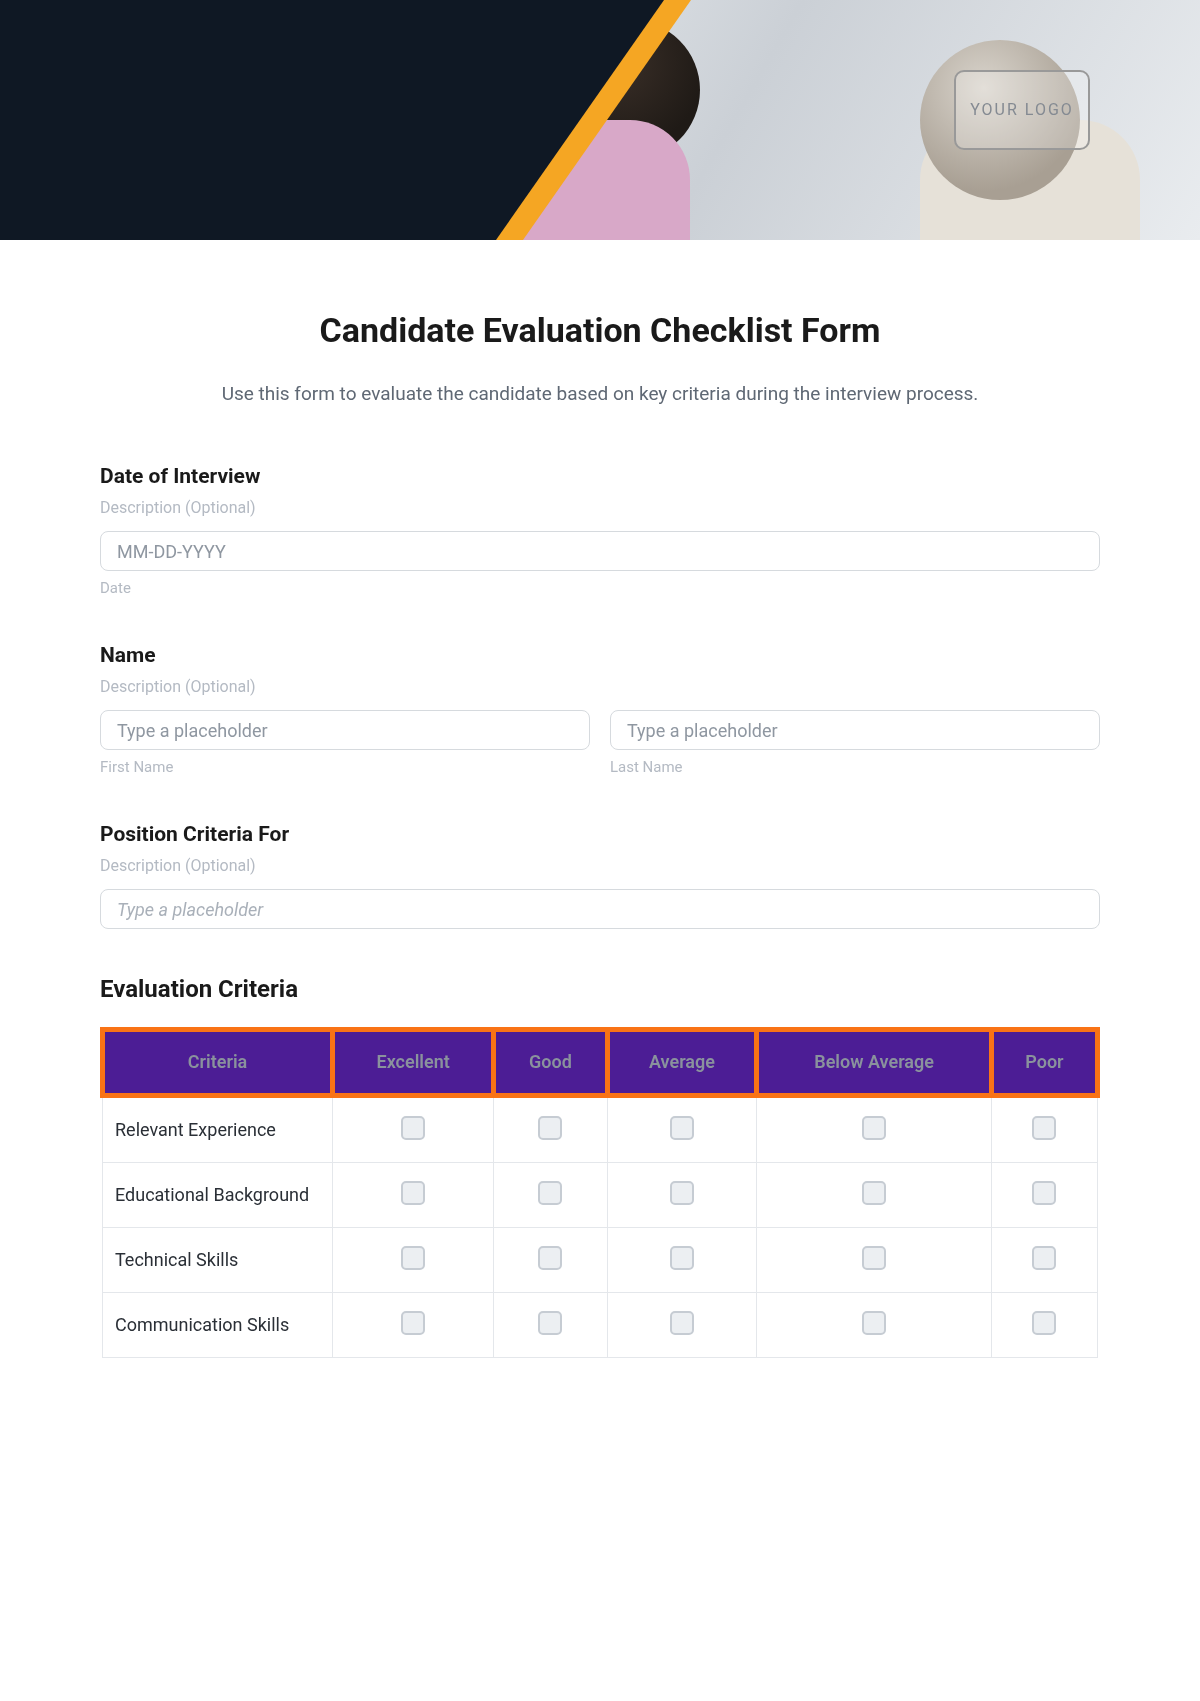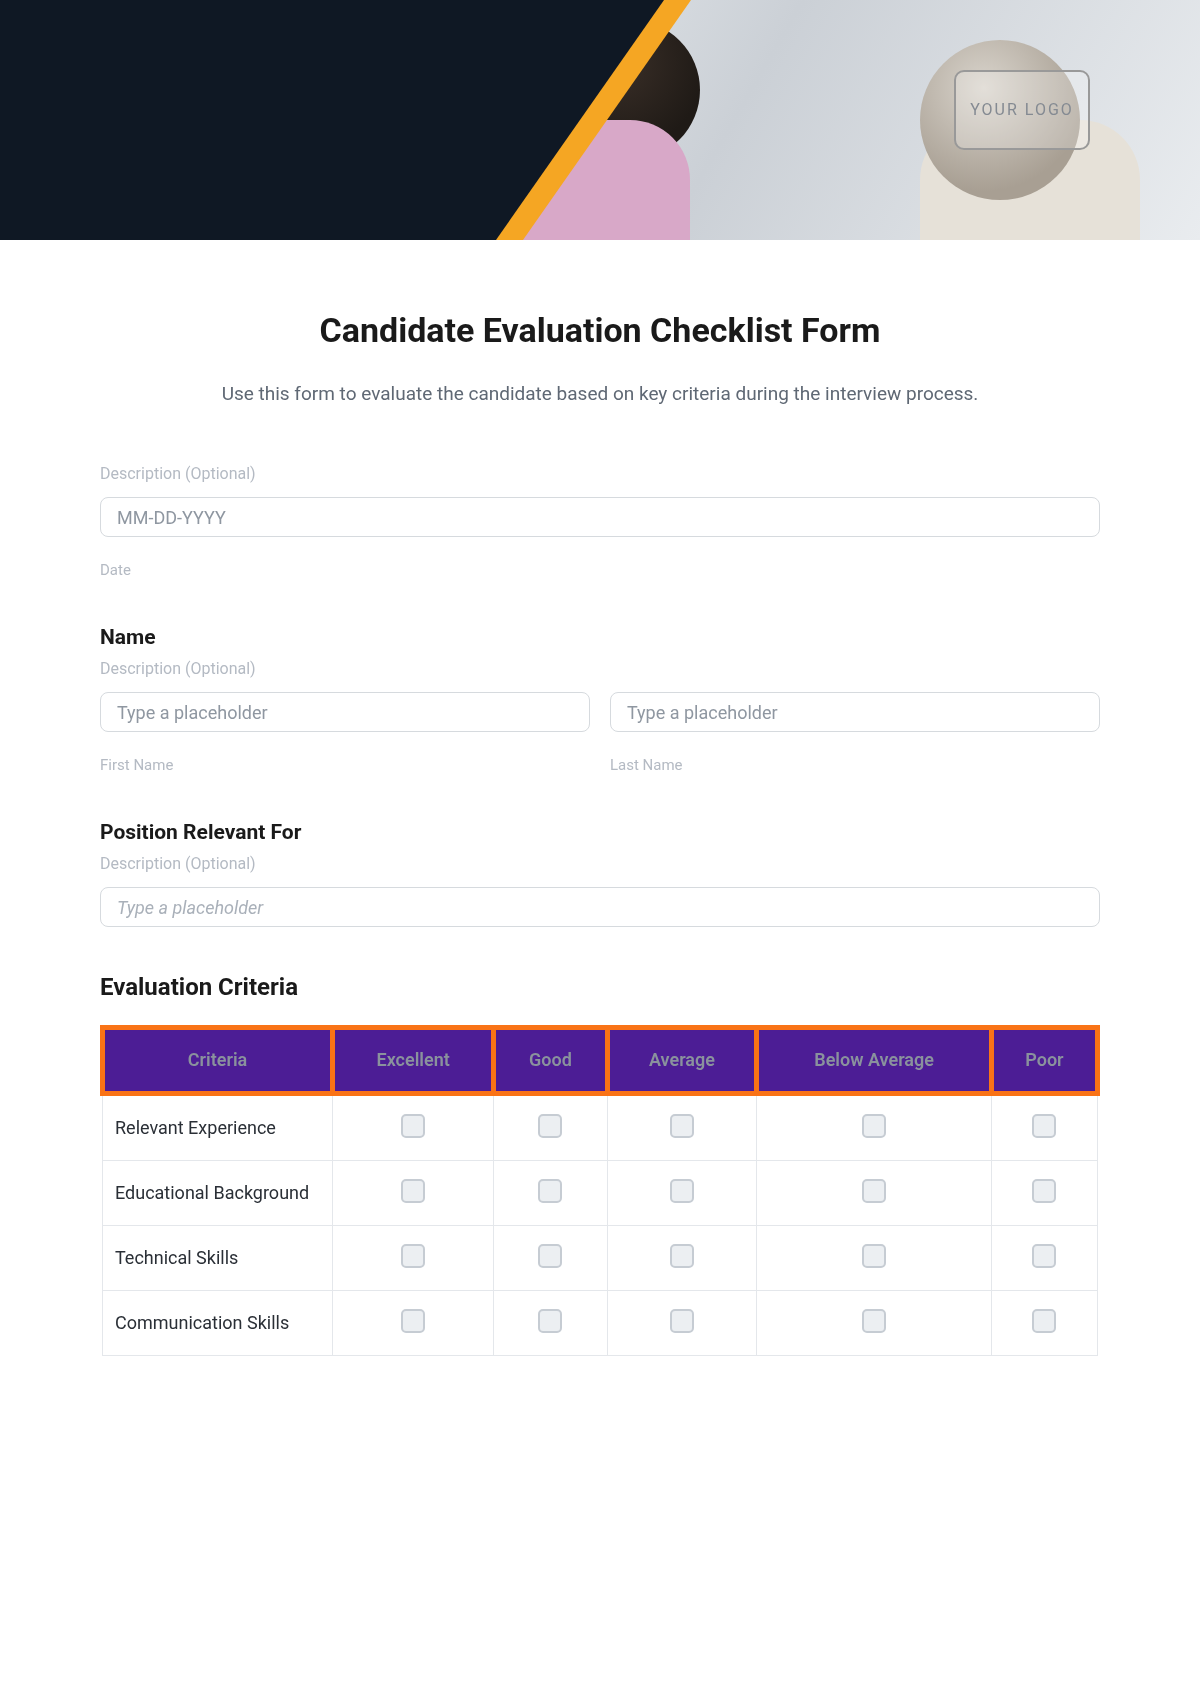--- a/index.html
+++ b/index.html
@@ -130,21 +130,21 @@
     font-size: 18px;
     color: #6a727d;
     background: #fff;
     font-family: inherit;
   }
   .text-input::placeholder { color: #8f97a1; }
   .text-input.italic-ph::placeholder { font-style: italic; color: #a9b0b9; }
   .sub-label {
     font-size: 15px;
     color: #b4bac3;
-    margin-top: 24px;
+    margin-top: 8px;
   }
   .two-col {
     display: flex;
     gap: 20px;
   }
   .two-col > div { flex: 1; }
   .section-title {
     font-size: 24px;
     font-weight: 700;
     color: #1a1a1a;
@@ -199,20 +199,21 @@
   <div class="orange-stripe"></div>
   <div class="dark-overlay"></div>
   <div class="logo-box">YOUR LOGO</div>
 </div>
 
 <div class="content">
   <h1 class="form-title">Candidate Evaluation Checklist Form</h1>
   <p class="form-desc">Use this form to evaluate the candidate based on key criteria during the interview process.</p>
 
   <div class="field-block">
+    <div class="field-label">Date of Interview</div>
     <div class="field-helper">Description (Optional)</div>
     <input type="text" class="text-input" placeholder="MM-DD-YYYY" style="">
     <div class="sub-label">Date</div>
   </div>
 
   <div class="field-block">
     <div class="field-label">Name</div>
     <div class="field-helper">Description (Optional)</div>
     <div class="two-col">
       <div>
@@ -220,21 +221,21 @@
         <div class="sub-label">First Name</div>
       </div>
       <div>
         <input type="text" class="text-input" placeholder="Type a placeholder" style="">
         <div class="sub-label">Last Name</div>
       </div>
     </div>
   </div>
 
   <div class="field-block">
-    <div class="field-label">Position Relevant For</div>
+    <div class="field-label">Position Criteria For</div>
     <div class="field-helper">Description (Optional)</div>
     <input type="text" class="text-input italic-ph" placeholder="Type a placeholder" style="">
   </div>
 
   <div class="section-title">Evaluation Criteria</div>
 
   <table class="eval">
     <thead>
       <tr>
         <th class="criteria-head">Criteria</th>

